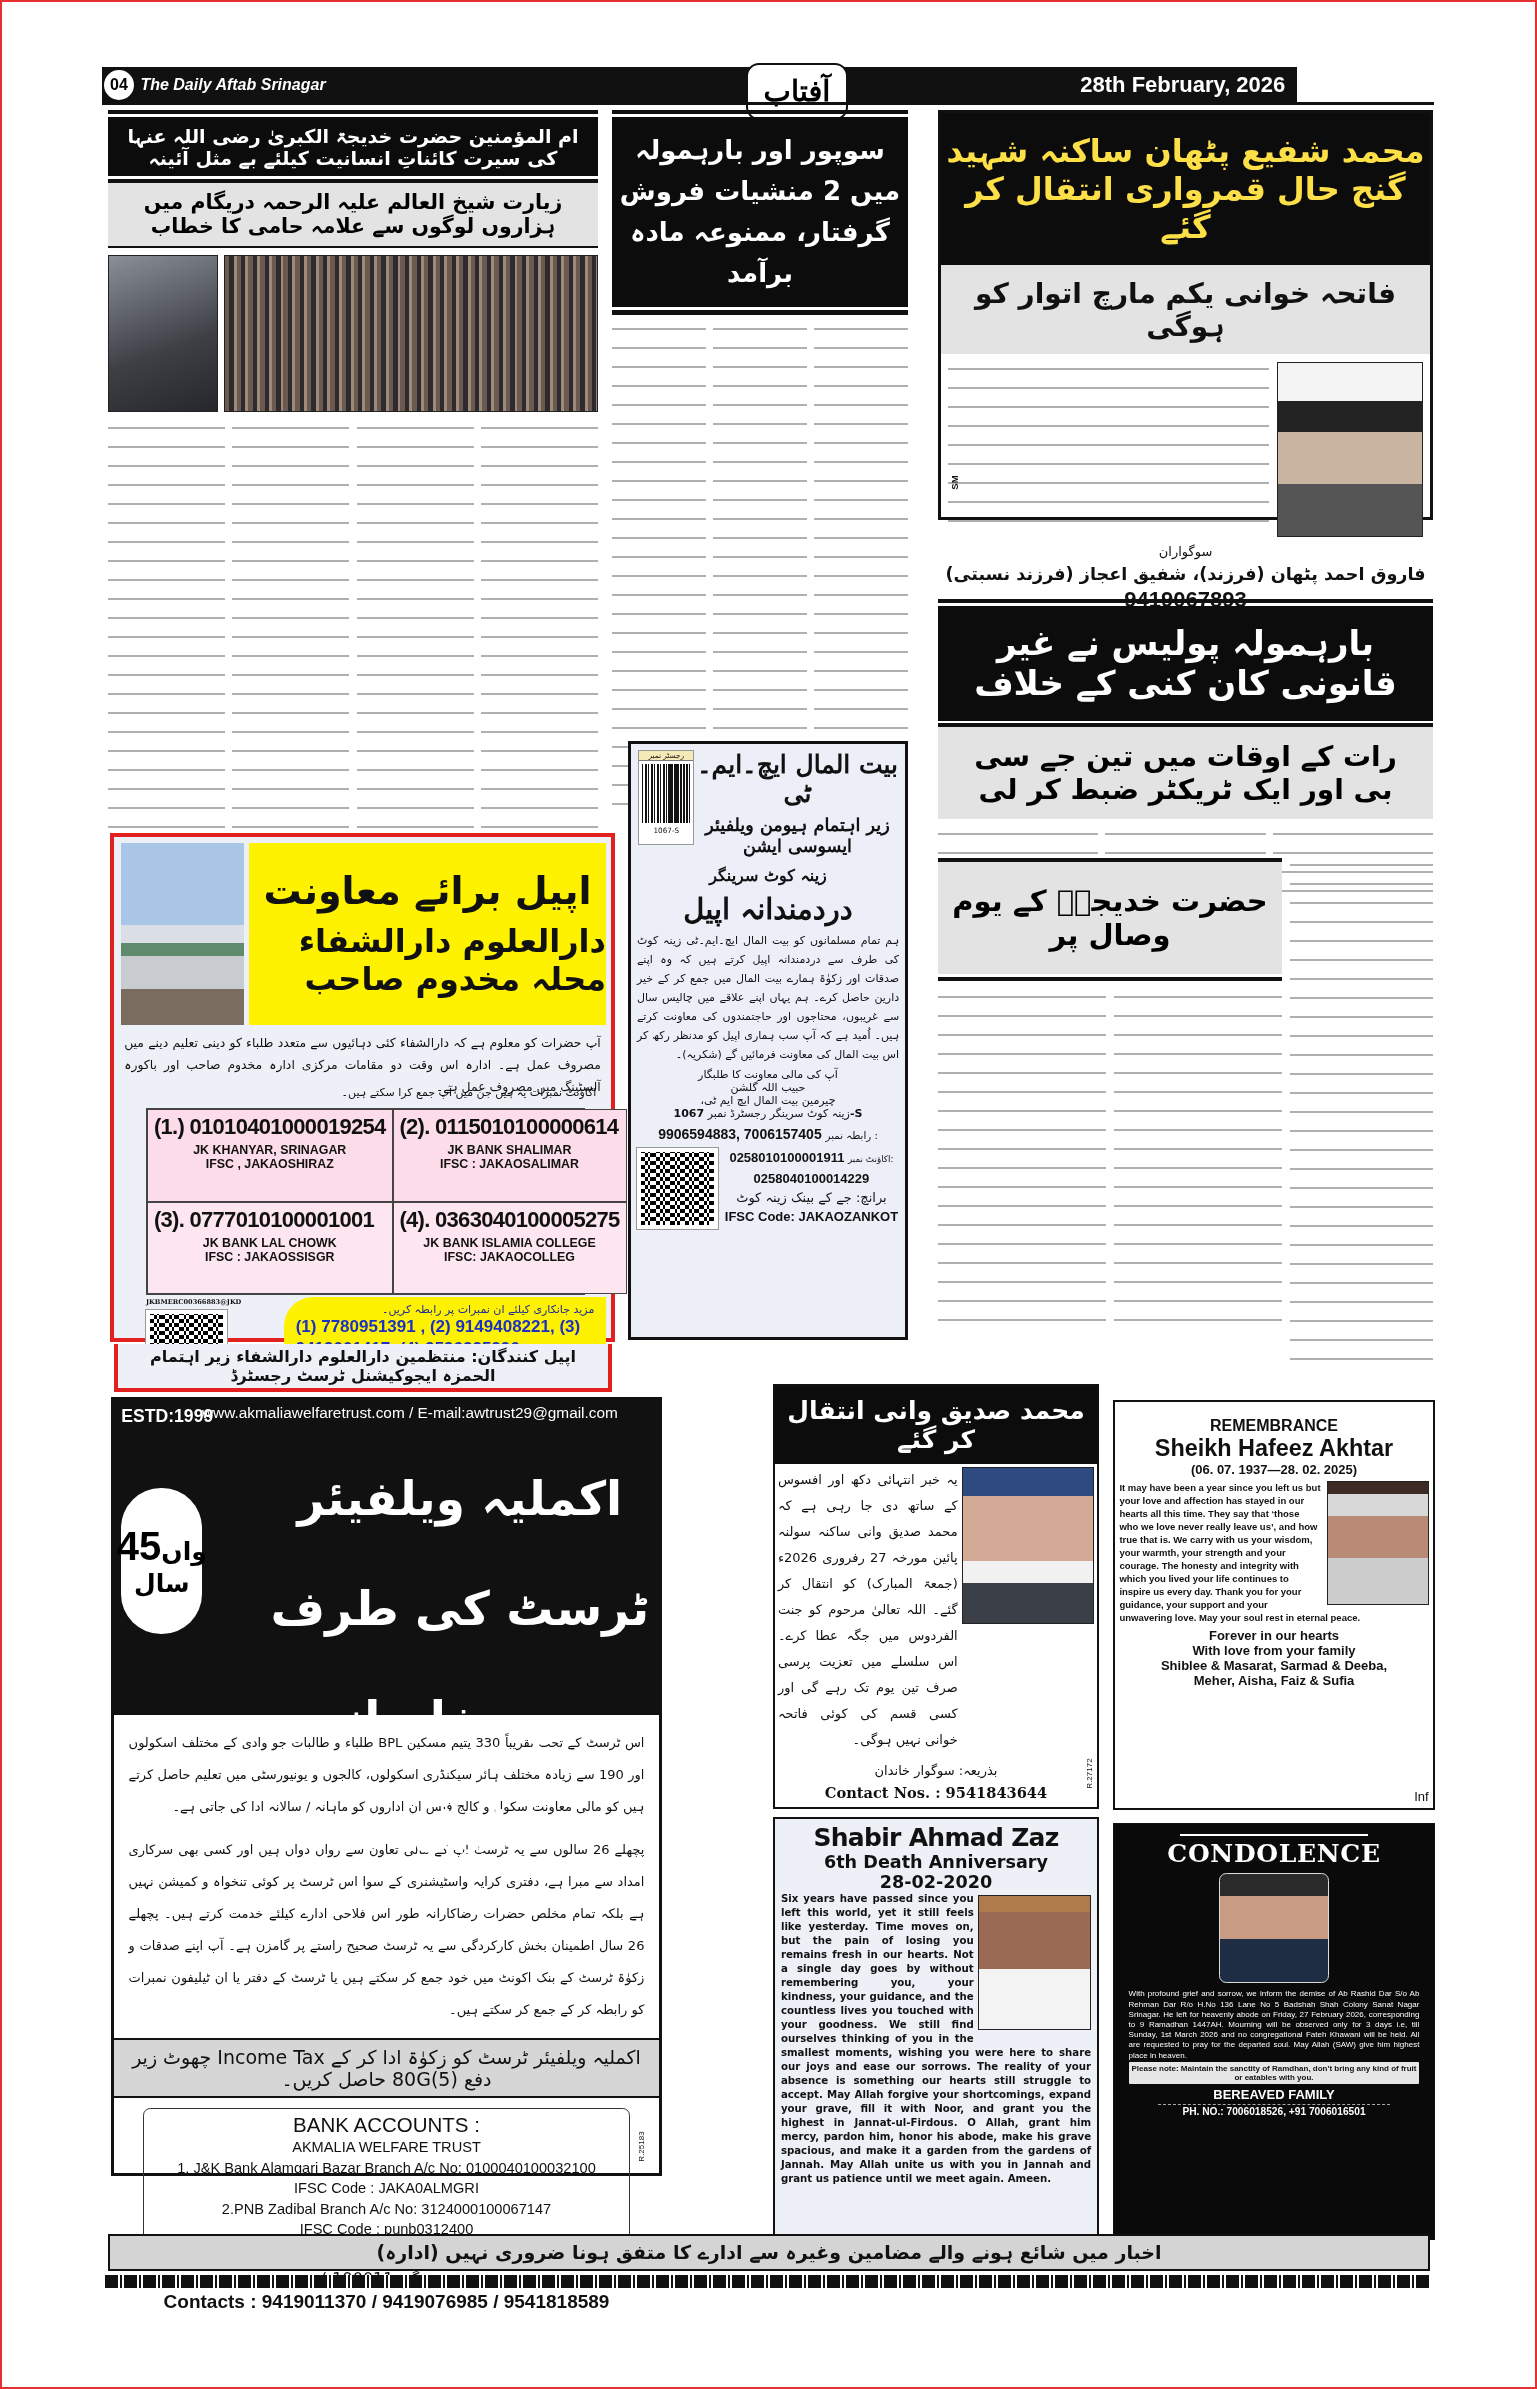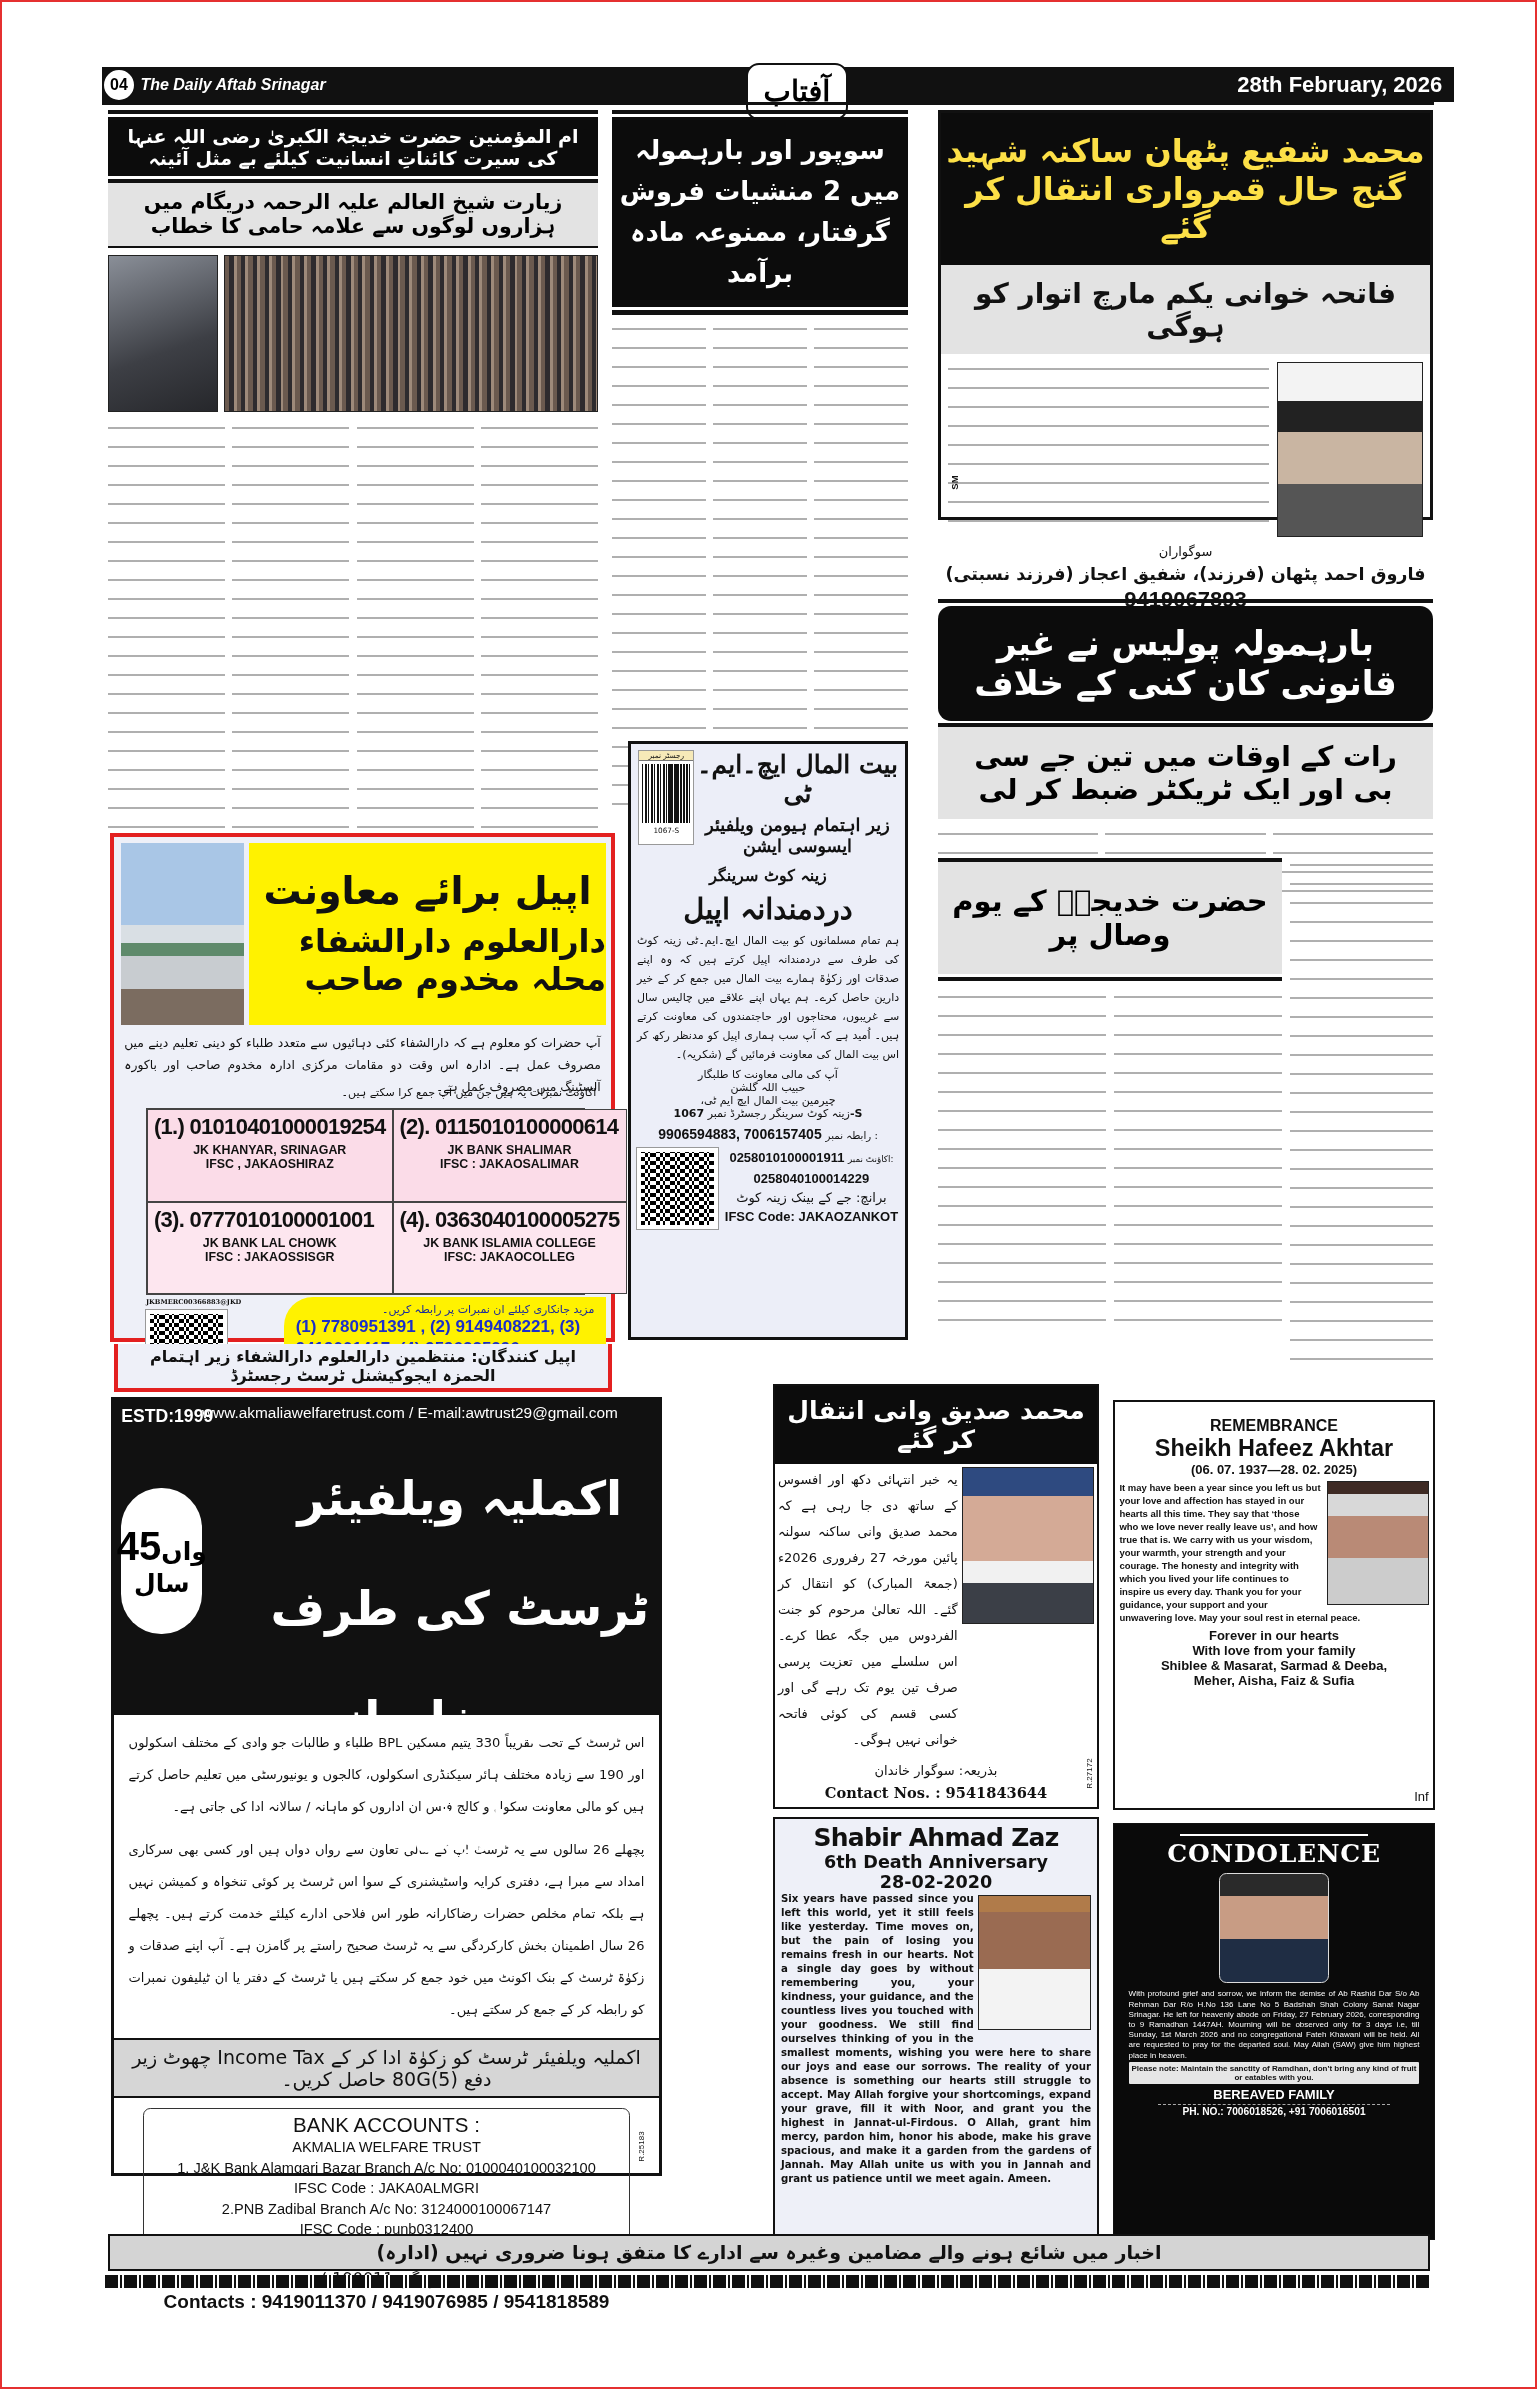--- a/index.html
+++ b/index.html
@@ -7,21 +7,21 @@
   body { position: relative; font-family: "DejaVu Sans", sans-serif; color: #111; overflow: hidden; }
   .frame { position: absolute; left: 0; top: 0; width: 1537px; height: 2389px; border: 2.2px solid #e53030; }
   .abs { position: absolute; }
   .urdu { direction: rtl; font-family: "DejaVu Sans", sans-serif; }
   .blk { background: #0c0c0c; color: #fff; }
   .grey { background: #e3e3e3; color: #000; }
   .rule { height: 4.4px; background: #111; }
   .center { text-align: center; }
 
   
-  .masthead { left: 102px; top: 67px; width: 1352px; height: 35px; background: #111; color: #fff; display: flex; align-items: center; justify-content: space-between; padding: 0 11.7px 0 0; }
+  .masthead { left: 102px; top: 67px; width: 1195px; height: 35px; background: #111; color: #fff; display: flex; align-items: center; justify-content: space-between; padding: 0 11.7px 0 0; }
   .pg-no { width: 34px; height: 34px; border-radius: 50%; background: #fff; color: #000; border: 2.2px solid #111; font: bold 16px "Liberation Sans", sans-serif; display: flex; align-items: center; justify-content: center; }
   .paper-name { font: italic bold 16px "Liberation Sans", sans-serif; margin-left: 4.4px; }
   .logo { position: absolute; left: 644px; top: -4.4px; width: 102px; height: 57px; background: #fff; color: #000; border: 2.2px solid #111; border-radius: 13px; display: flex; align-items: center; justify-content: center; font: bold 29px "DejaVu Serif", serif; }
   .date { font: bold 22px "Liberation Sans", sans-serif; }
 
   
   .col-text { font-size: 11px; line-height: 20px; color: #222; text-align: justify; direction: rtl; overflow: hidden; }
   .filler-lines { background: repeating-linear-gradient(to bottom, transparent 0 5.9px, #6e6e6e 5.9px 8px, transparent 8px 19px); opacity: .55; }
 
   .photo { background: linear-gradient(160deg, #8a8f98, #3d3f45 60%, #26272b); border: 1.5px solid #222; }
@@ -150,21 +150,21 @@
     <div class="photo" style="width:146px;background:linear-gradient(#f3f3f3 0 22%, #222 22% 40%, #c9b5a2 40% 70%, #555 70%);"></div>
   </div>
   <div class="urdu center" style="font-size:13px;">سوگواران</div>
   <div class="urdu center" style="font:bold 17.6px 'DejaVu Sans',sans-serif;margin-top:4.4px;">فاروق احمد پٹھان (فرزند)، شفیق اعجاز (فرزند نسبتی)</div>
   <div class="center" style="font:bold 22px 'Liberation Sans',sans-serif;margin-top:2.9px;">9419067893</div>
   <div class="abs" style="left:5.9px;bottom:29px;transform:rotate(-90deg);font:bold 9.5px 'Liberation Sans',sans-serif;">SM</div>
 </div>
 
 <div class="abs" style="left:938px;top:599px;width:495px;">
   <div class="rule"></div>
-  <div class="blk urdu center" style="font:bold 34px 'DejaVu Sans',sans-serif;padding:17.6px 4.4px;margin-top:2.2px;border-radius:13px;">بارہمولہ پولیس نے غیر قانونی کان کنی کے خلاف</div>
+  <div class="blk urdu center" style="font:bold 34px 'DejaVu Sans',sans-serif;padding:17.6px 4.4px;margin-top:2.2px;">بارہمولہ پولیس نے غیر قانونی کان کنی کے خلاف</div>
   <div class="rule" style="margin-top:2.2px;"></div>
   <div class="grey urdu center" style="font:bold 28px 'DejaVu Sans',sans-serif;padding:13px 13px;">رات کے اوقات میں تین جے سی بی اور ایک ٹریکٹر ضبط کر لی</div>
   <div style="display:flex;gap:7.3px;margin-top:7.3px;height:81px;">
     <div class="col-text filler-lines" style="flex:1;"></div>
     <div class="col-text filler-lines" style="flex:1;"></div>
     <div class="col-text filler-lines" style="flex:1;"></div>
   </div>
 </div>
 
 <div class="abs" style="left:938px;top:858px;width:344px;">

